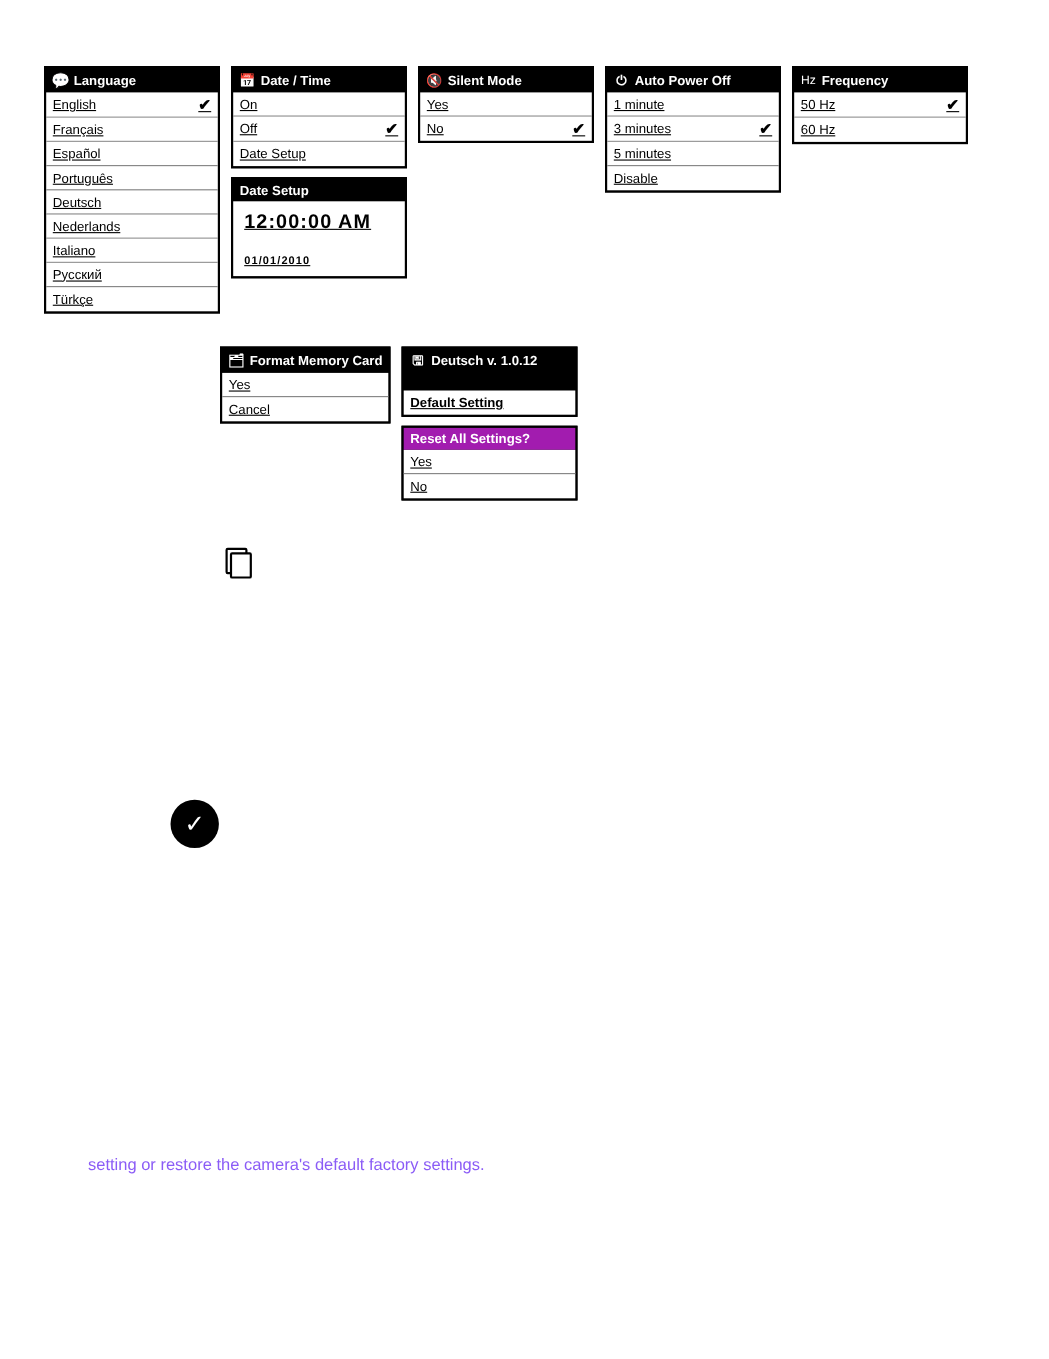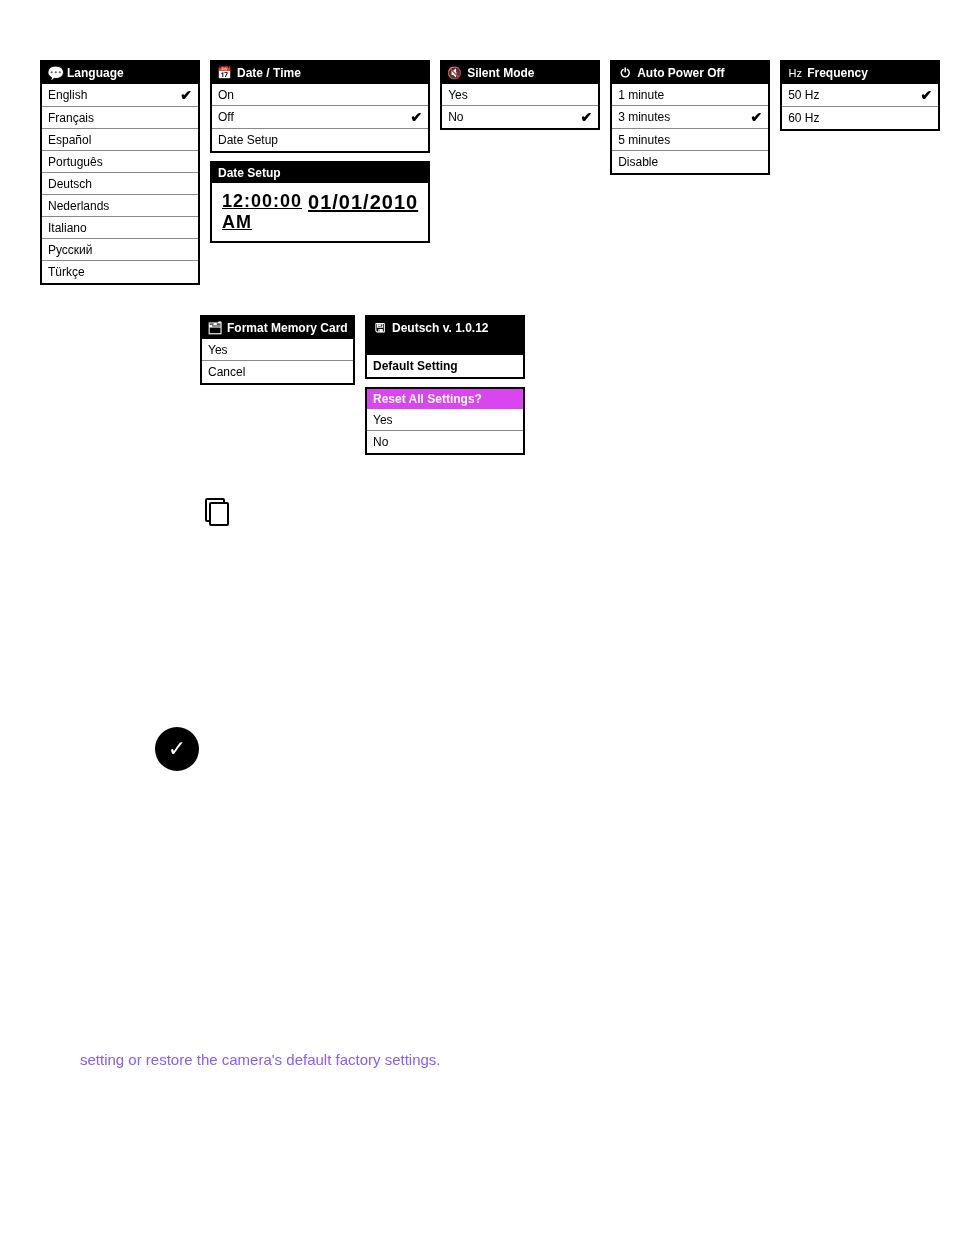--- a/index.html
+++ b/index.html
@@ -42,20 +42,21 @@
       font-size: 12px;
       display: flex;
       align-items: center;
       gap: 4px;
     }
 
     .menu-panel-body {
       background: #000;
       display: flex;
       flex-direction: column;
+      text-decoration: underline;
     }
 
     .menu-item {
       background: #fff;
       color: #000;
       padding: 3px 6px;
       font-size: 12px;
       border-bottom: 1px solid #888;
       display: flex;
       align-items: center;
@@ -107,34 +108,34 @@
       color: #fff;
       padding: 3px 6px;
       font-size: 12px;
       font-weight: bold;
     }
 
     .date-setup-body {
       background: #fff;
       padding: 8px 10px;
       display: flex;
-      flex-direction: row;
-      gap: 6px;
+      flex-direction: column;
+      gap: 20px;
     }
 
     .time-display {
       font-size: 18px;
       font-weight: bold;
       text-decoration: underline;
       text-align: left;
       letter-spacing: 1px;
     }
 
     .date-display {
-      font-size: 20px;
+      font-size: 10px;
       font-weight: bold;
       text-decoration: underline;
       text-align: left;
       letter-spacing: 1px;
     }
 
     
     .panels-row2 {
       display: flex;
       flex-direction: row;
@@ -160,21 +161,21 @@
       min-width: 160px;
     }
 
     .reset-panel {
       border: 2px solid #000;
       background: #000;
       min-width: 160px;
     }
 
     .reset-header {
-      background: #d946ef;
+      background: #a21caf;
       color: #fff;
       padding: 3px 6px;
       font-size: 12px;
       font-weight: bold;
     }
 
     
     .icons-section {
       margin-top: 20px;
       margin-left: 160px;

